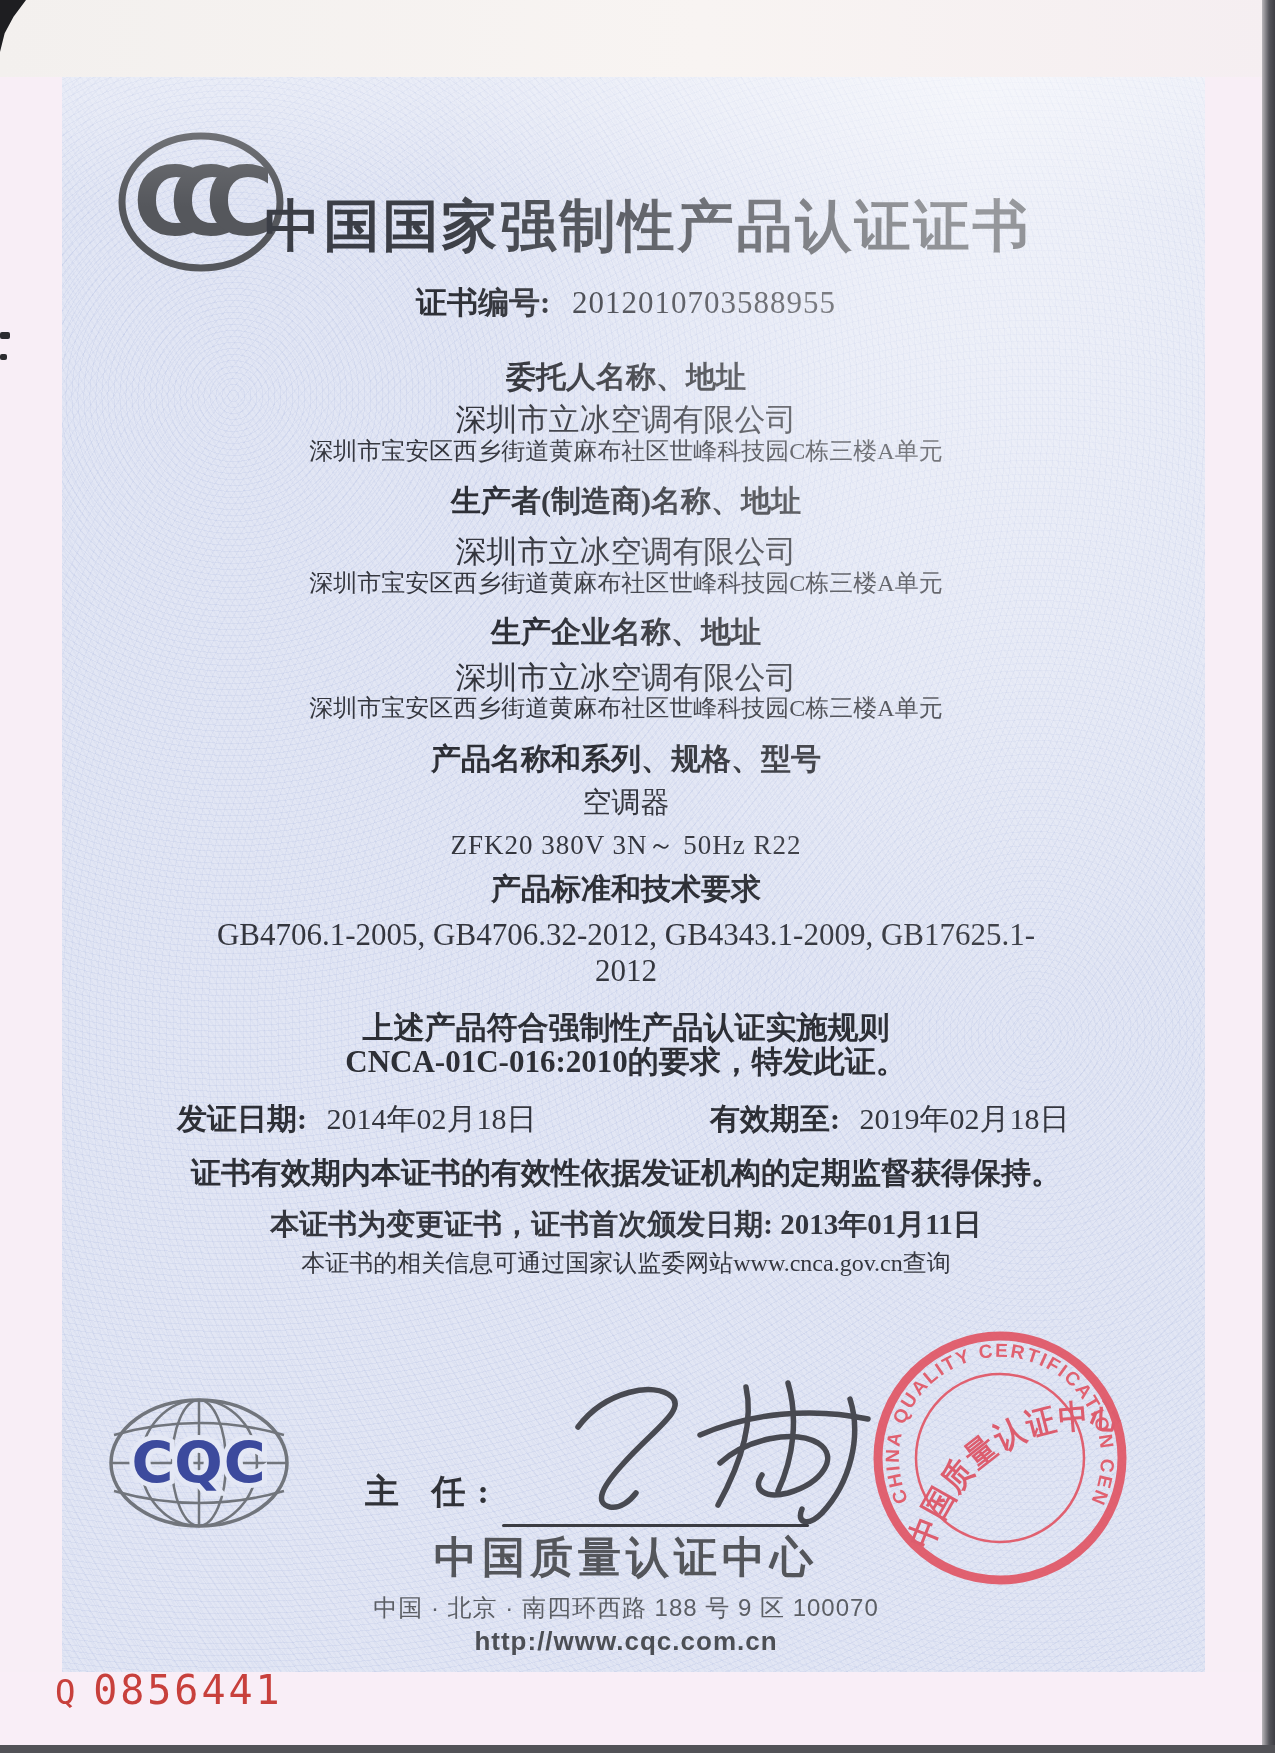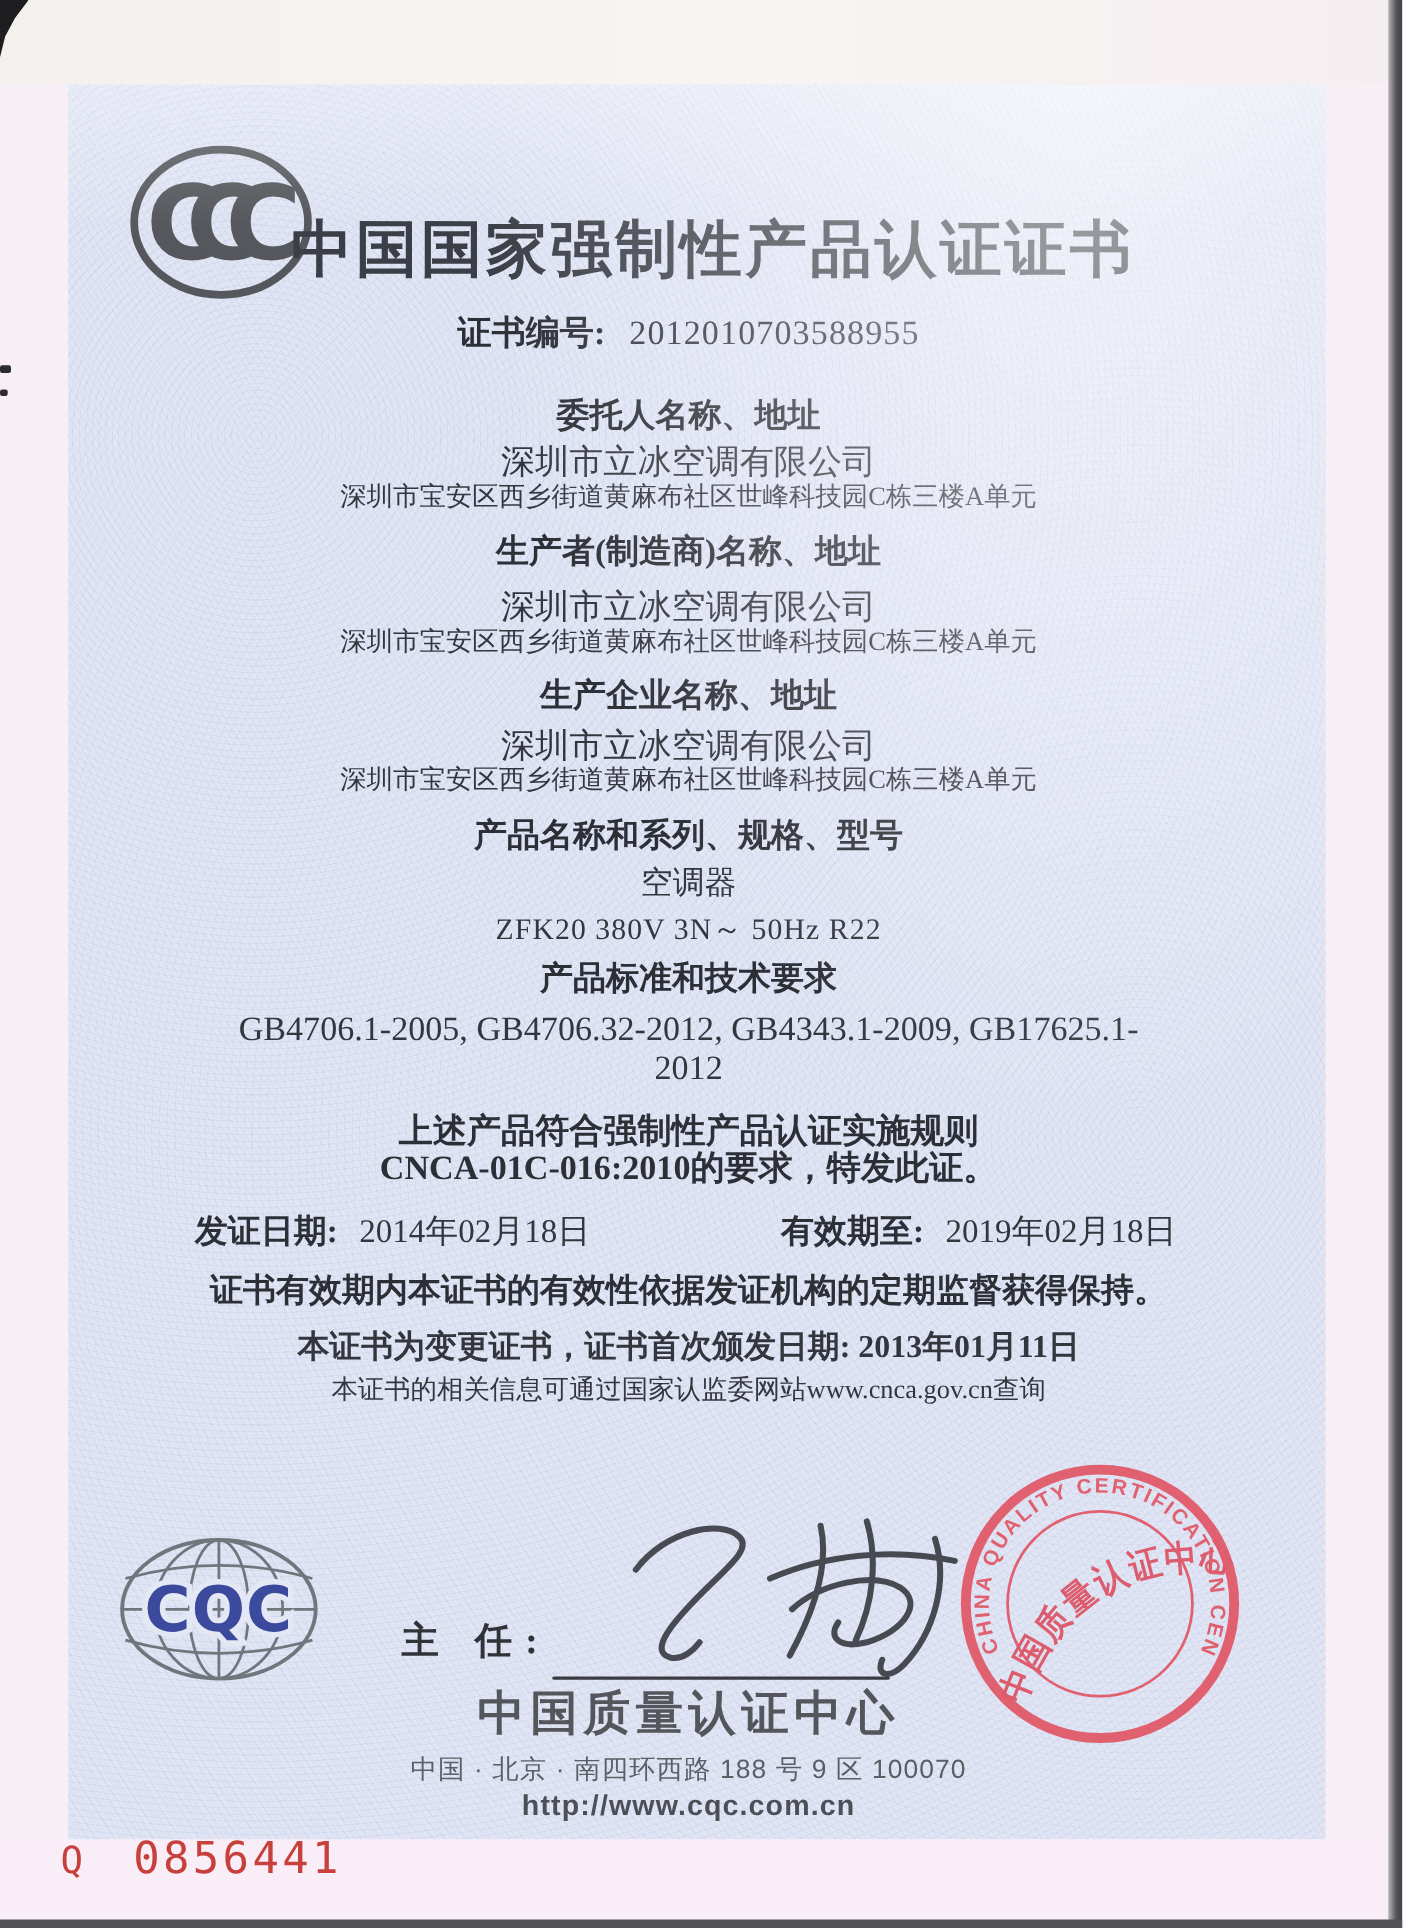--- a/index.html
+++ b/index.html
@@ -34,21 +34,21 @@
   .director{position:absolute;left:303px;top:1392px;font-size:34px;font-weight:bold;
             letter-spacing:12px;color:#303238;}
   .sigline{position:absolute;left:440px;top:1447px;width:307px;height:3px;background:#3b3c42;border-radius:2px;}
   .sans{font-family:"Liberation Sans","DejaVu Sans",sans-serif;}
   .orgname{top:1452px;font-size:43px;font-weight:600;letter-spacing:5px;color:#54565b;}
   .orgaddr{top:1515px;font-size:24px;color:#5b5e64;letter-spacing:1px;}
   .orgweb{top:1549px;font-size:26px;font-weight:bold;color:#4c4f55;letter-spacing:1px;}
   .serial{position:absolute;left:55px;top:1667px;color:#c8403c;
           font-family:"DejaVu Sans Mono","Liberation Mono",monospace;}
   .serial .pfx{font-size:34px;letter-spacing:0;}
-  .serial .num{font-size:40px;margin-left:36px;letter-spacing:3px;}
+  .serial .num{font-size:40px;margin-left:8px;letter-spacing:3px;}
   svg{position:absolute;overflow:visible;}
 </style>
 </head>
 <body>
 
 <div class="scan">
 
   <div class="m-top"></div>
   <div class="m-bottom"></div>
 

